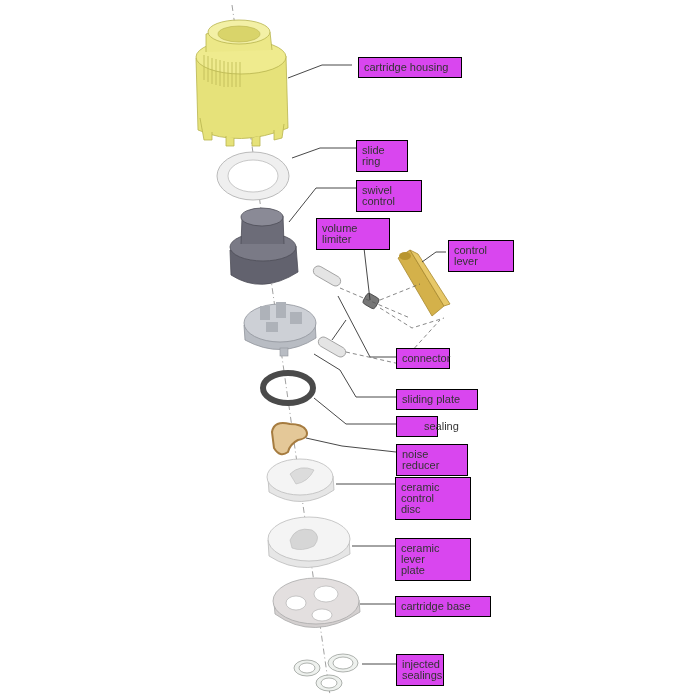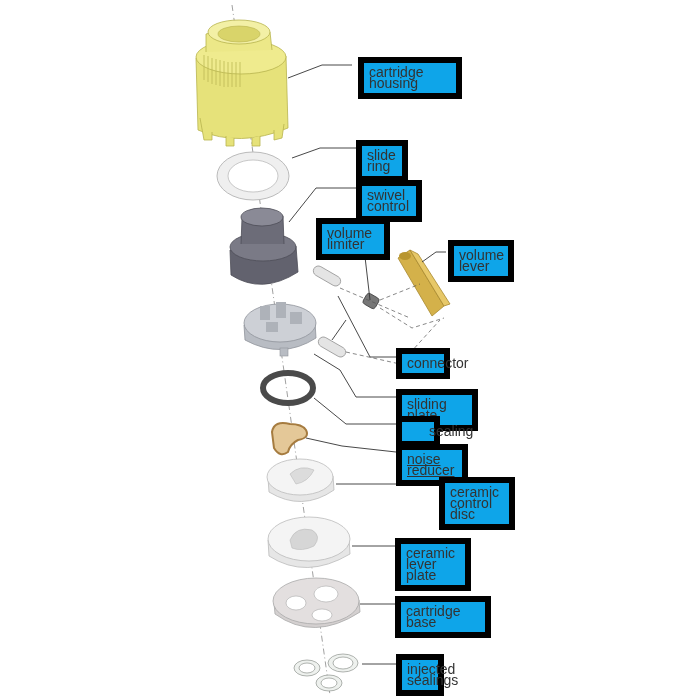--- a/index.html
+++ b/index.html
@@ -1,18 +1,18 @@
 <!DOCTYPE html>
 <html><head>
 <meta charset="utf-8">
 <style>
   html, body { margin: 0; padding: 0; background: #ffffff; }
   #stage { position: relative; width: 700px; height: 700px; overflow: hidden; background: #fff; font-family: "Liberation Sans", sans-serif; }
   svg.art { position: absolute; left: 0; top: 0; }
-  .label { position: absolute; box-sizing: border-box; border: 6px solid #000000; background: #0ea5e9; color: #333; font-size: 14px; line-height: 11px; padding: 4px 5px; white-space: pre-line; }
+  .label { position: absolute; box-sizing: border-box; border: 1px solid #000000; background: #d946ef; color: #333; font-size: 11px; line-height: 11px; padding: 4px 5px; white-space: pre-line; }
 </style>
 </head>
 <body>
 
 <div id="stage">
 <svg class="art" width="700" height="700" viewBox="0 0 700 700">
 
   <line x1="232" y1="5" x2="330" y2="695" stroke="#777" stroke-width="0.7" stroke-dasharray="6,3,1,3"></line>
 
   <g>
@@ -124,25 +124,25 @@
     <polyline points="380,300 420,284"></polyline>
     <polyline points="346,352 400,364 440,320"></polyline>
     <polyline points="380,308 412,328 444,318"></polyline>
   </g>
 </svg>
 
 <div class="label" style="left:358px;top:57px;width:104px;">cartridge housing</div>
 <div class="label" style="left:356px;top:140px;width:52px;">slide ring</div>
 <div class="label" style="left:356px;top:180px;width:66px;">swivel control</div>
 <div class="label" style="left:316px;top:218px;width:74px;">volume limiter</div>
-<div class="label" style="left:448px;top:240px;width:66px;">volume lever</div>
+<div class="label" style="left:448px;top:240px;width:66px;">control lever</div>
 <div class="label" style="left:396px;top:348px;width:54px;">connector</div>
 <div class="label" style="left:396px;top:389px;width:82px;">sliding plate</div>
 <div class="label" style="left:396px;top:416px;width:42px;padding-left:27px;">sealing</div>
-<div class="label" style="left:396px;top:444px;width:72px;text-decoration:underline;">noise reducer</div>
-<div class="label" style="left:395px;top:477px;width:76px;margin-left:44px;">ceramic control
+<div class="label" style="left:396px;top:444px;width:72px;">noise reducer</div>
+<div class="label" style="left:395px;top:477px;width:76px;">ceramic control
 disc</div>
 <div class="label" style="left:395px;top:538px;width:76px;">ceramic lever
 plate</div>
 <div class="label" style="left:395px;top:596px;width:96px;">cartridge base</div>
 <div class="label" style="left:396px;top:654px;width:48px;">injected
 sealings</div>
 </div>
 
 </body></html>

